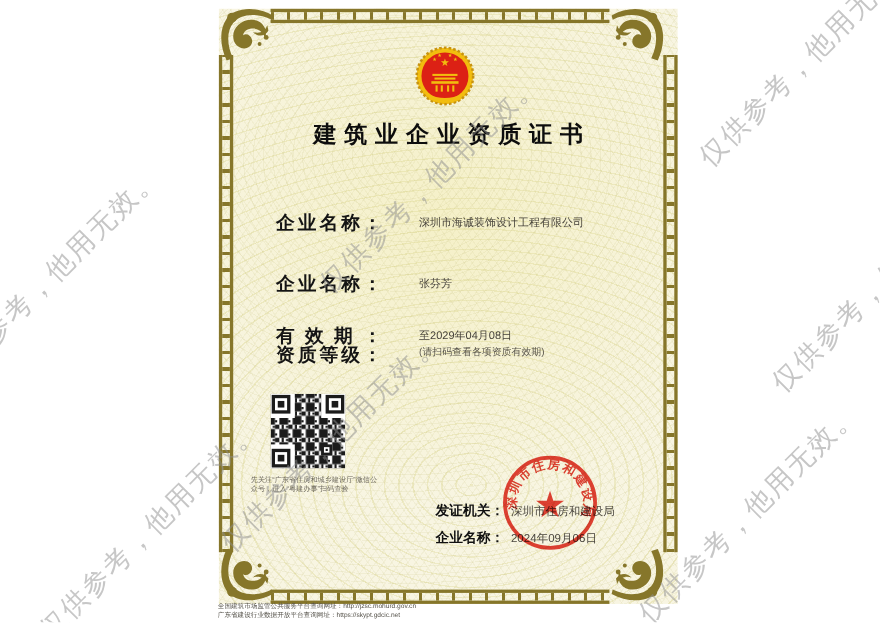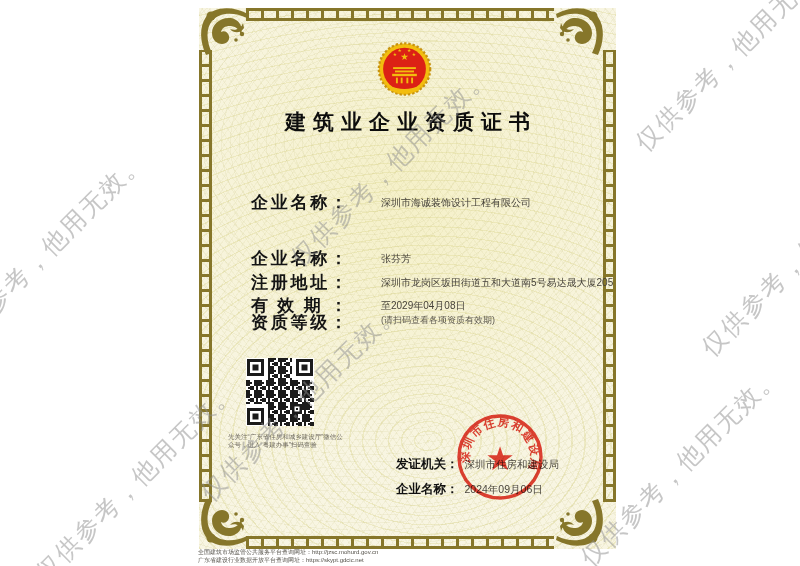--- a/index.html
+++ b/index.html
@@ -130,24 +130,20 @@
   <div class="cert-title">建筑业企业资质证书</div>
 
   <div class="row" style="top:196px">
     <span class="flabel">企业名称：</span>
     <span class="fvalue">深圳市海诚装饰设计工程有限公司</span>
   </div>
   <div class="row" style="top:252px">
     <span class="flabel">企业名称：</span>
     <span class="fvalue">张芬芳</span>
   </div>
-  <div class="row" style="top:276px">
-    <span class="flabel">注册地址：</span>
-    <span class="fvalue">深圳市龙岗区坂田街道五和大道南5号易达晟大厦205</span>
-  </div>
   <div class="row" style="top:299px">
     <span class="flabel">有效期：</span>
     <span class="fvalue">
       <span>至2029年04月08日</span>
       <span class="fnote">(请扫码查看各项资质有效期)</span>
     </span>
   </div>
   <div class="row" style="top:316px">
     <span class="flabel">资质等级：</span>
   </div>

